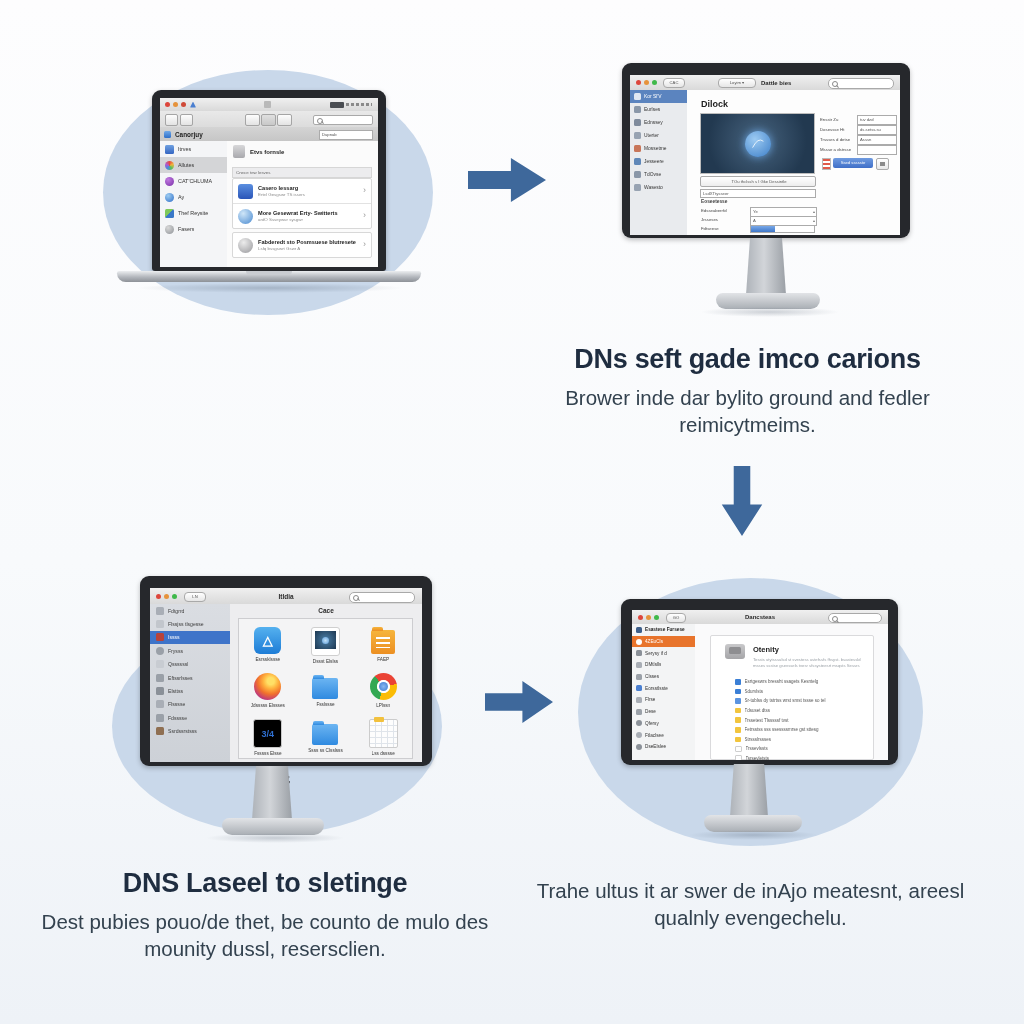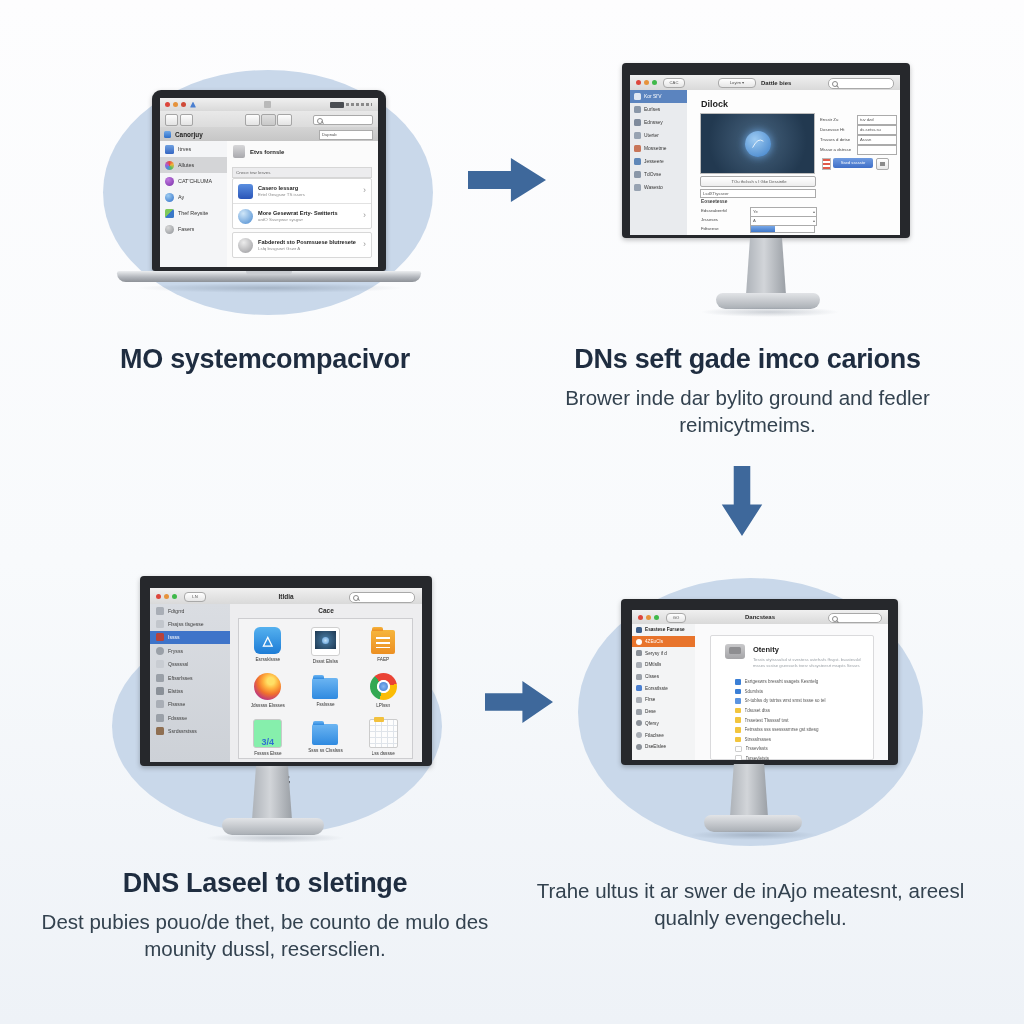--- a/index.html
+++ b/index.html
@@ -11,21 +11,21 @@
   .halo{position:absolute;border-radius:50%;background:#c9d8ea;}
   
   .arrow{position:absolute;background:#3e689b;}
   .arrow-right{clip-path:polygon(0 32%,55% 32%,55% 6%,100% 50%,55% 94%,55% 68%,0 68%);}
   .arrow-down{clip-path:polygon(32% 0,68% 0,68% 55%,94% 55%,50% 100%,6% 55%,32% 55%);}
   
   .caption{position:absolute;text-align:center;color:#22304a;}
   .caption h2{margin:0;font-size:27px;font-weight:800;letter-spacing:-.3px;color:#1f2d40;}
   .caption p{margin:9px 0 0;font-size:20.5px;line-height:1.32;color:#33424f;}
   
-  .bezel{position:absolute;background:#26282c;border-radius:4px;box-shadow:0 2px 5px rgba(0,0,0,.25);}
+  .bezel{position:absolute;background:#26282c;border-radius:9px;box-shadow:0 2px 5px rgba(0,0,0,.25);}
   .display{position:absolute;background:#fff;overflow:hidden;}
   .mb-base{position:absolute;background:linear-gradient(#eceef0,#b2b6bc 55%,#8d9197);border-radius:3px 3px 12px 12px;}
   .mb-base::after{content:"";position:absolute;left:50%;top:0;width:46px;height:4px;margin-left:-23px;
     background:#c9ccd1;border-radius:0 0 6px 6px;}
   .neck{position:absolute;background:linear-gradient(90deg,#aeb3b9,#d2d5d9 45%,#9ba0a6);
     clip-path:polygon(10% 0,90% 0,100% 100%,0 100%);}
   .foot{position:absolute;background:linear-gradient(#e2e4e7,#a9aeb4);border-radius:10px 10px 14px 14px;}
   .dshadow{position:absolute;background:radial-gradient(ellipse at center,rgba(40,55,75,.22),rgba(40,55,75,0) 70%);}
   .apple{position:absolute;width:12px;height:14px;fill:#1c1d20;}
   
@@ -81,21 +81,21 @@
   .folder::before{content:"";position:absolute;left:1px;top:-3px;width:11px;height:4px;border-radius:2px 2px 0 0;background:inherit;}
   .f-blue{background:linear-gradient(#6cb5f2,#2f8ae0);}
   .f-orange{background:linear-gradient(#f6b53c,#ec8f22);}
   .f-lines::after{content:"";position:absolute;left:5px;right:5px;top:7px;height:11px;
     background:repeating-linear-gradient(#fff 0 1.5px,transparent 1.5px 5px);}
   .ic-firefox{border-radius:50%;background:radial-gradient(circle at 62% 30%,#ffe066 0 14%,#ffb23e 30%,#f1712c 52%,#c53e74 74%,#5447c8 100%);}
   .ic-chrome{border-radius:50%;background:conic-gradient(from -40deg,#ea4335 0 33%,#fbbc05 0 66%,#34a853 0 100%);}
   .ic-chrome::after{content:"";position:absolute;left:50%;top:50%;width:13px;height:13px;margin:-6.5px;border-radius:50%;
     background:#fff;box-shadow:inset 0 0 0 2.5px #fff;}
   .ic-chrome i{position:absolute;left:50%;top:50%;width:9px;height:9px;margin:-4.5px;border-radius:50%;background:radial-gradient(#8ab8f0,#3a78d0);z-index:1;}
-  .ic-cal{border:1px solid #c9c9c9;border-radius:3px;background:#86efac;display:flex;align-items:flex-end;justify-content:center;}
+  .ic-cal{border:1px solid #c9c9c9;border-radius:3px;background:#000000;display:flex;align-items:center;justify-content:center;}
   .ic-cal span{color:#2f6fd0;font-size:9px;font-weight:bold;}
   .ic-sheet{border:1px solid #cccccc;border-radius:2px;background:
     repeating-linear-gradient(90deg,transparent 0 5px,#dfe4ea 5px 6px),
     repeating-linear-gradient(transparent 0 5px,#dfe4ea 5px 6px),#fdfdfd;}
   .ic-sheet::before{content:"";position:absolute;left:4px;top:-3px;width:10px;height:5px;background:#f2c13d;border-radius:1px;}
   
   .wd-side{top:14px;width:63px;background:#f3f4f5;border-right:1px solid #d7d7d9;}
   .wd-side .sitem{height:11.7px;padding-left:4px;font-size:4.7px;gap:3px;}
   .wd-main{position:absolute;left:63px;top:14px;right:0;bottom:0;background:#fafafb;}
   .wd-card{position:absolute;left:15px;top:11px;right:14px;bottom:0;background:#fff;border:1px solid #dadadc;border-radius:2px;}
@@ -534,21 +534,20 @@
     </svg>
   <div class="neck" style="left:730px;top:764px;width:38px;height:53px;"></div>
   <div class="foot" style="left:704px;top:815px;width:98px;height:17px;"></div>
   <div class="dshadow" style="left:688px;top:830px;width:130px;height:10px;"></div>
 
   <div class="arrow arrow-right" style="left:468px;top:155px;width:78px;height:50px;"></div>
   <div class="arrow arrow-down" style="left:719px;top:466px;width:46px;height:70px;"></div>
   <div class="arrow arrow-right" style="left:485px;top:678px;width:68px;height:48px;"></div>
 
   <div class="caption" style="left:35px;top:344px;width:460px;">
-    <h2>MO systemcompacivor</h2>
   </div>
   <div class="caption" style="left:35px;top:868px;width:460px;">
     <h2>DNS Laseel to sletinge</h2>
     <p>Dest pubies pouo/de thet, be counto de mulo des mounity dussl, resersclien.</p>
   </div>
   <div class="caption" style="left:525px;top:344px;width:445px;">
     <h2>DNs seft gade imco carions</h2>
     <p>Brower inde dar bylito ground and fedler reimicytmeims.</p>
   </div>
   <div class="caption" style="left:528px;top:868px;width:445px;">

